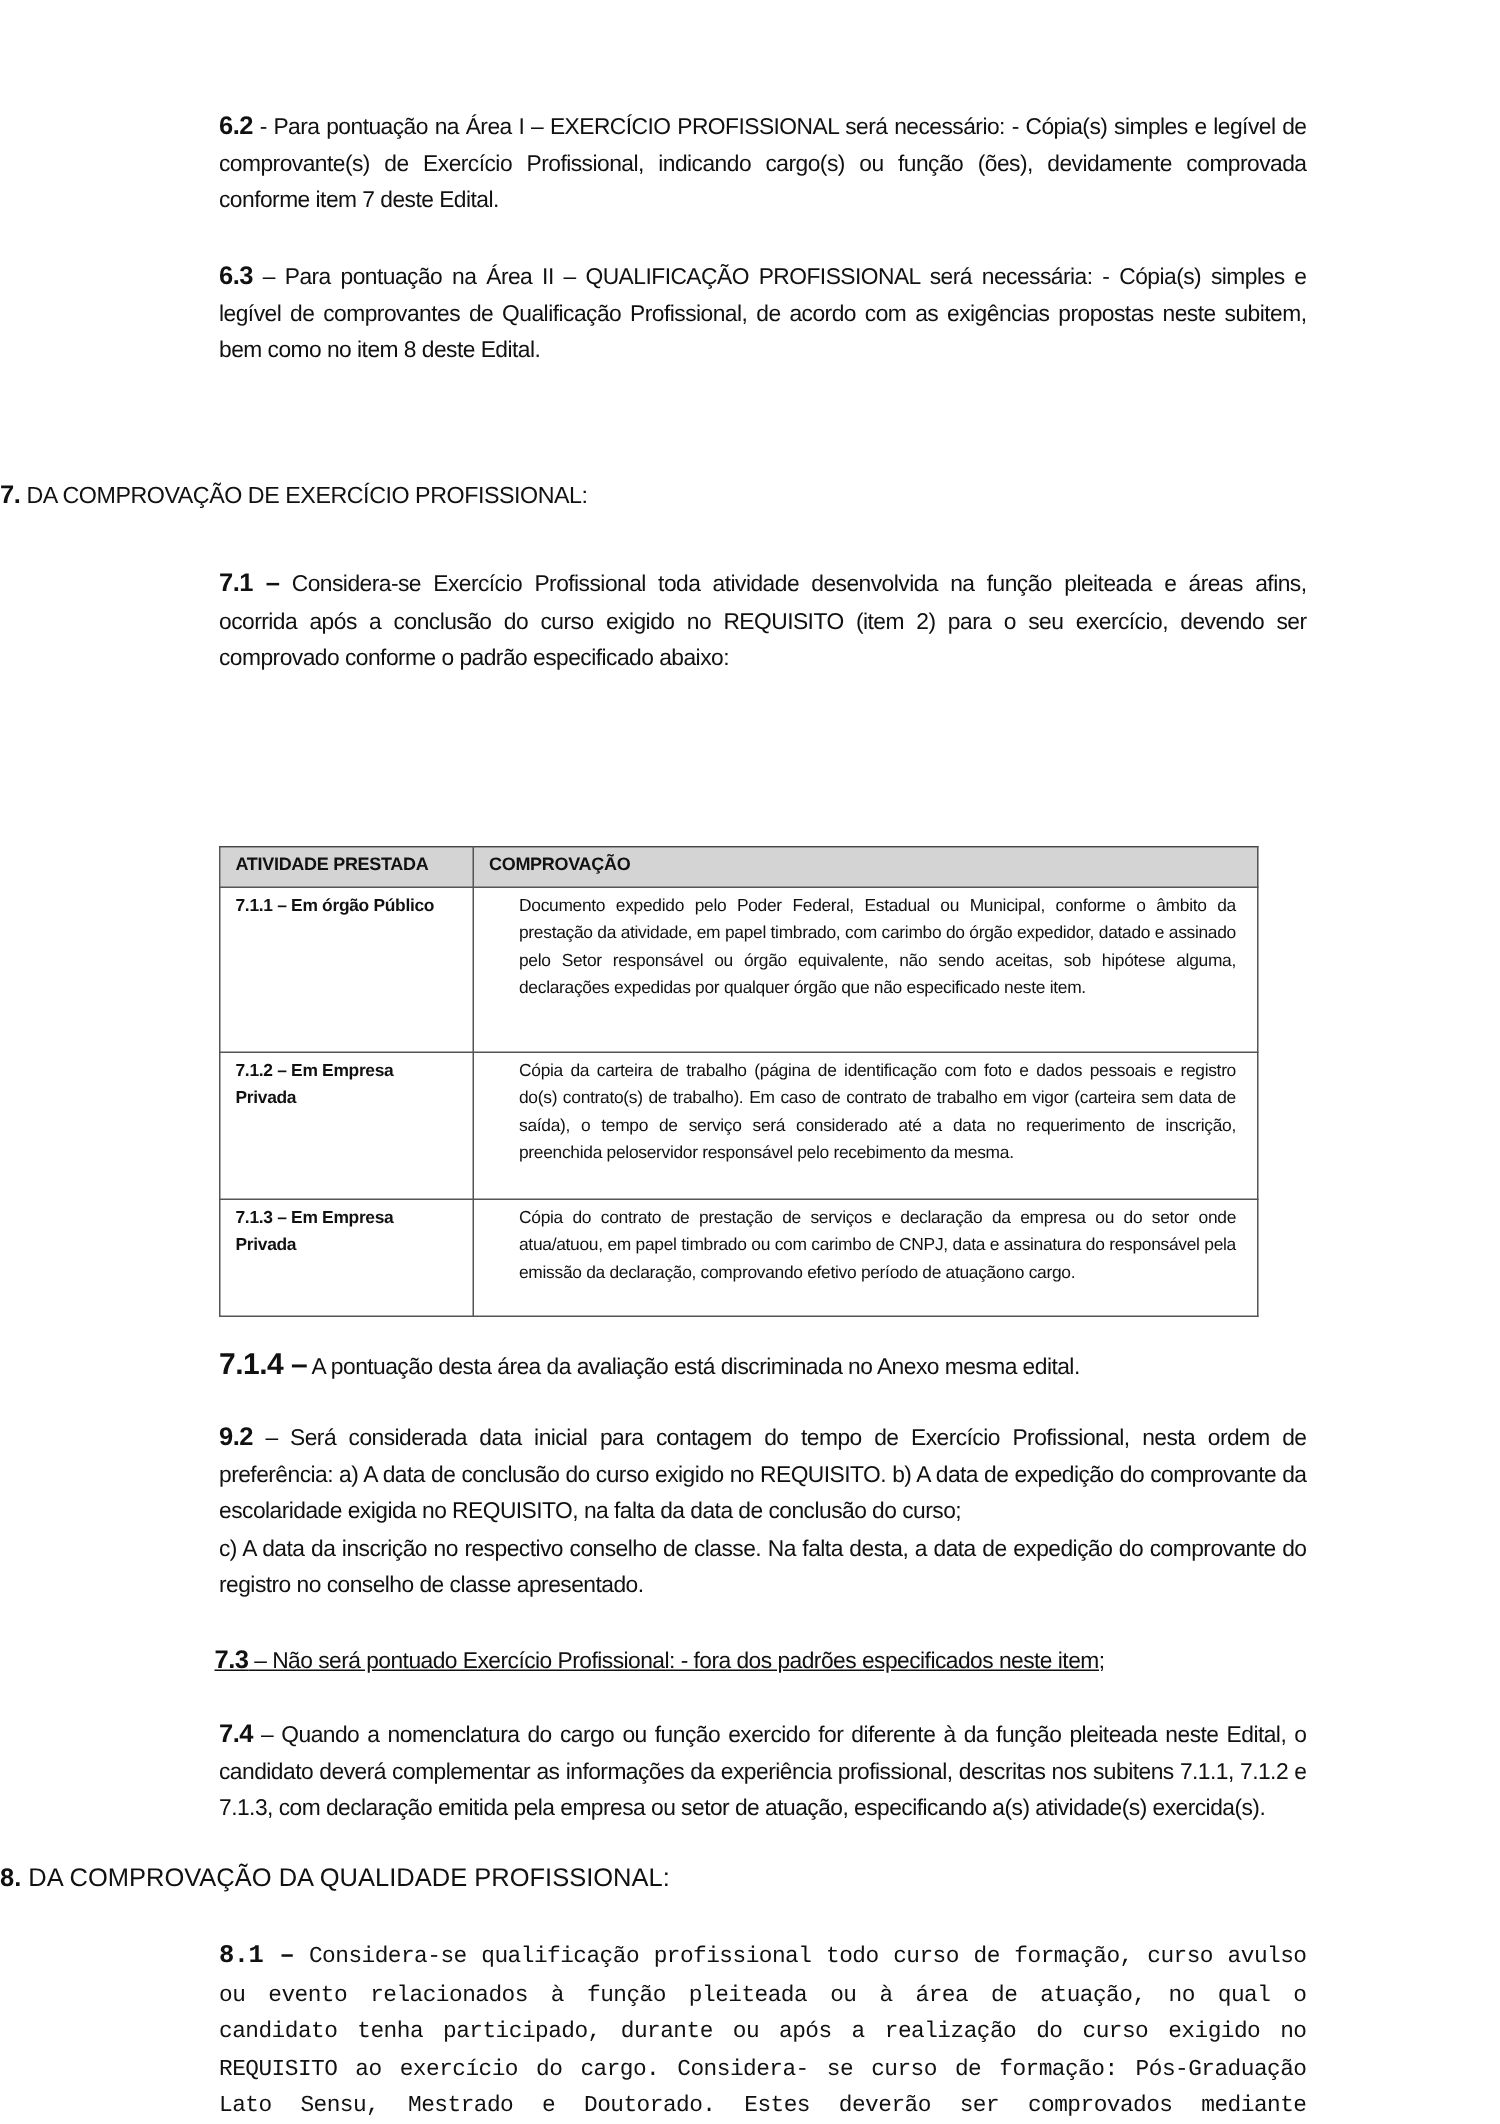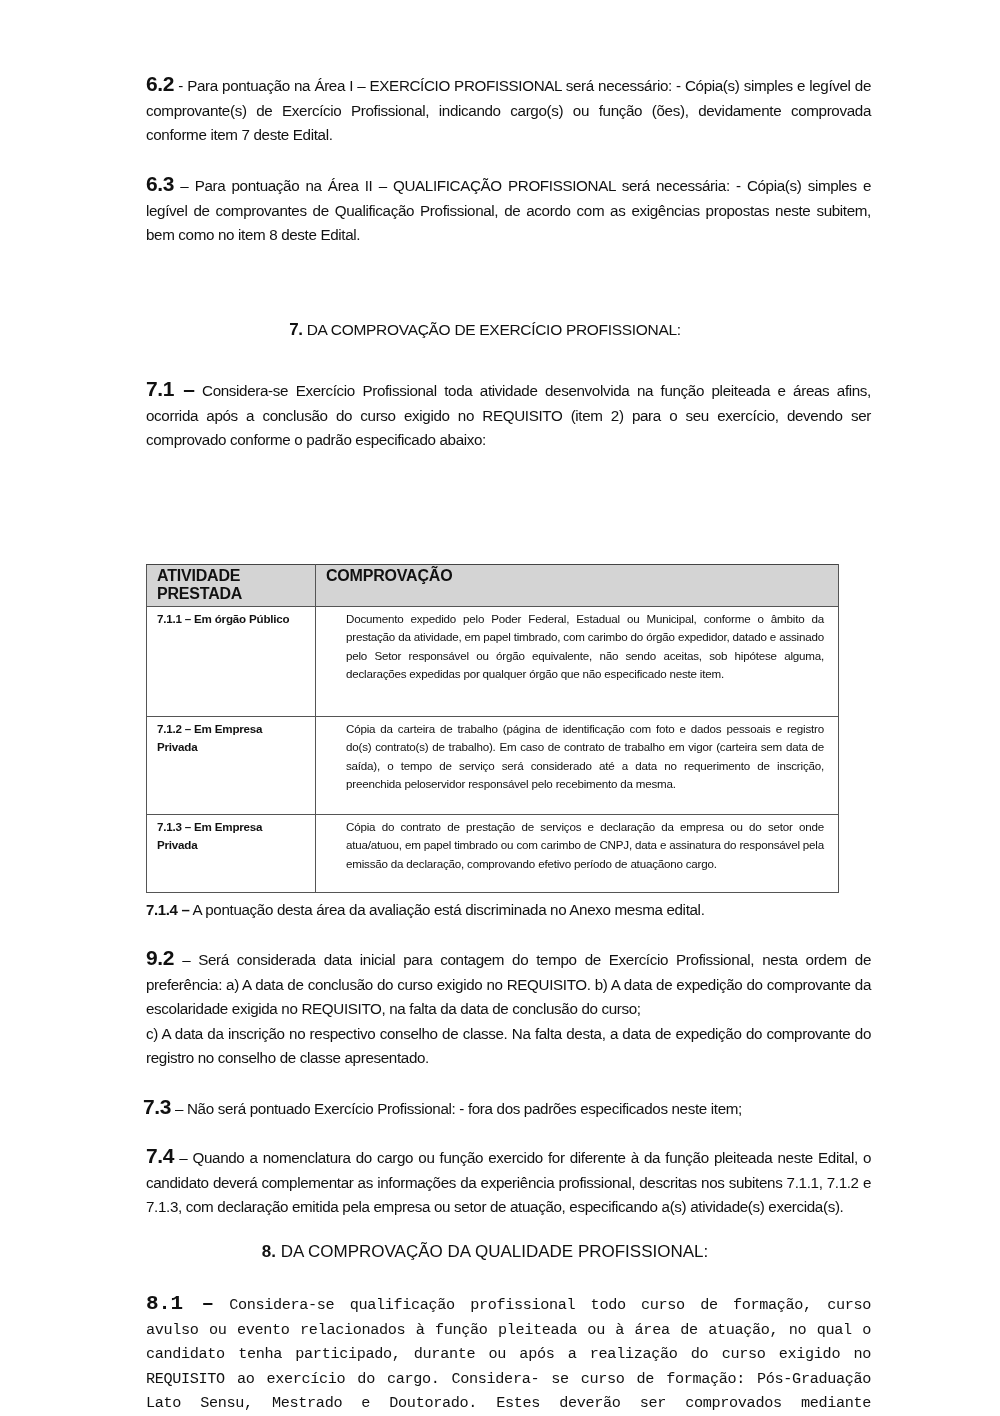--- a/index.html
+++ b/index.html
@@ -1,28 +1,28 @@
 <!DOCTYPE html>
 <html><head>
 <meta charset="utf-8">
 <style>
   html, body { margin: 0; padding: 0; background: #ffffff; }
   body { width: 1000px; height: 1416px; position: relative; overflow: hidden;
          font-family: "Liberation Sans Narrow", "Liberation Sans", sans-serif; color: #111; }
   .page { position: absolute; left: 0; top: 0; width: 1000px; height: 1416px; }
   .para { position: absolute; left: 146px; width: 725px; font-size: 15.2px; line-height: 24.5px;
           text-align: justify; letter-spacing: -0.35px; }
-  .para .num { font-weight: bold; font-size: 21px; }
-  .heading { position: absolute; left: 0; width: 904px; text-align: center; font-size: 15.5px; letter-spacing: -0.3px; padding-left: 33px; }
+  .para .num { font-weight: bold; font-size: 17px; }
+  .heading { position: absolute; left: 0; width: 904px; font-size: 15.5px; letter-spacing: -0.3px; }
   .heading .num { font-weight: bold; font-size: 17px; }
   .heading.big { font-size: 17px; letter-spacing: 0; }
   table.comp { position: absolute; left: 146px; top: 564px; width: 693px; border-collapse: collapse;
                font-size: 11.6px; line-height: 18.4px; letter-spacing: -0.2px; }
   table.comp th, table.comp td { border: 1px solid #555; vertical-align: top; padding: 0; }
-  table.comp th { background: #d4d4d4; text-align: left; font-weight: bold; font-size: 16px; height: 22px;
+  table.comp th { background: #d4d4d4; text-align: left; font-weight: bold; font-size: 12px; height: 22px;
                   padding: 2px 10px; border-top: 1.5px solid #444; }
   table.comp td.act { width: 148px; font-weight: bold; padding: 3px 10px; border-radius: 32px; }
   table.comp td.desc { padding: 3px 14px 18px 30px; text-align: justify; }
   table.comp tr.r1 td { height: 88px; }
   table.comp tr.r2 td { height: 76px; margin-left: 42px; }
   table.comp tr.r3 td { height: 56px; }
 </style>
 </head>
 <body>
 
@@ -62,29 +62,29 @@
         <td class="desc">Cópia da carteira de trabalho (página de identificação com foto e dados pessoais e registro do(s) contrato(s) de trabalho). Em caso de contrato de trabalho em vigor (carteira sem data de saída), o tempo de serviço será considerado até a data no requerimento de inscrição, preenchida peloservidor responsável pelo recebimento da mesma.</td>
       </tr>
       <tr class="r3">
         <td class="act">7.1.3 – Em Empresa Privada</td>
         <td class="desc">Cópia do contrato de prestação de serviços e declaração da empresa ou do setor onde atua/atuou, em papel timbrado ou com carimbo de CNPJ, data e assinatura do responsável pela emissão da declaração, comprovando efetivo período de atuaçãono cargo.</td>
       </tr>
     </tbody>
   </table>
 
   <p class="para" style="top:898px; margin:0;">
-    <span class="num" style="font-size:15px;">7.1.4 –</span><span> A pontuação desta área da avaliação está discriminada no Anexo mesma edital.</span>
+    <span class="num" style="font-size:20px;">7.1.4 –</span><span> A pontuação desta área da avaliação está discriminada no Anexo mesma edital.</span>
   </p>
 
   <div class="para" style="top:946px;">
     <div><span class="num">9.2</span> <span>– Será considerada data inicial para contagem do tempo de Exercício Profissional, nesta ordem de preferência: a) A data de conclusão do curso exigido no REQUISITO. b) A data de expedição do comprovante da escolaridade exigida no REQUISITO, na falta da data de conclusão do curso;</span></div>
     <div>c) A data da inscrição no respectivo conselho de classe. Na falta desta, a data de expedição do comprovante do registro no conselho de classe apresentado.</div>
   </div>
 
-  <p class="para" style="top:1095px; margin:0; left:143px;">
+  <p class="para" style="top:1095px; margin:0; left:143px;text-decoration:underline;">
     <span class="num">7.3</span><span> – Não será pontuado Exercício Profissional: - fora dos padrões especificados neste item;</span>
   </p>
 
   <p class="para" style="top:1144px; margin:0;">
     <span class="num">7.4</span><span> – Quando a nomenclatura do cargo ou função exercido for diferente à da função pleiteada neste Edital, o candidato deverá complementar as informações da experiência profissional, descritas nos subitens 7.1.1, 7.1.2 e 7.1.3, com declaração emitida pela empresa ou setor de atuação, especificando a(s) atividade(s) exercida(s).</span>
   </p>
 
   <div class="heading big" style="top:1242px;">
     <span class="num">8.</span><span> DA COMPROVAÇÃO DA QUALIDADE PROFISSIONAL:</span>
   </div>

